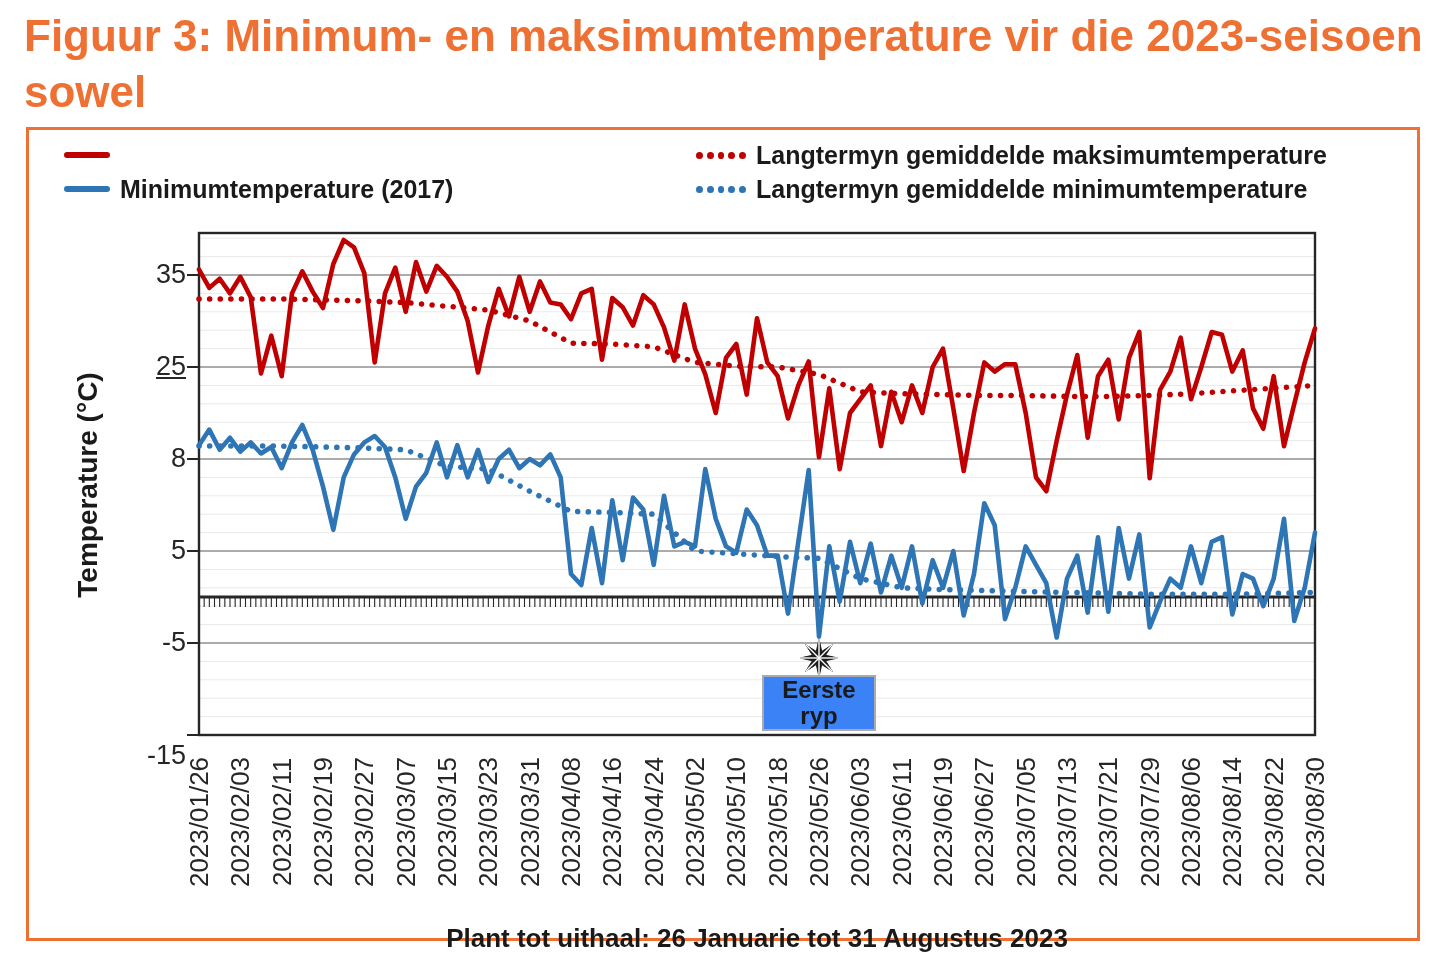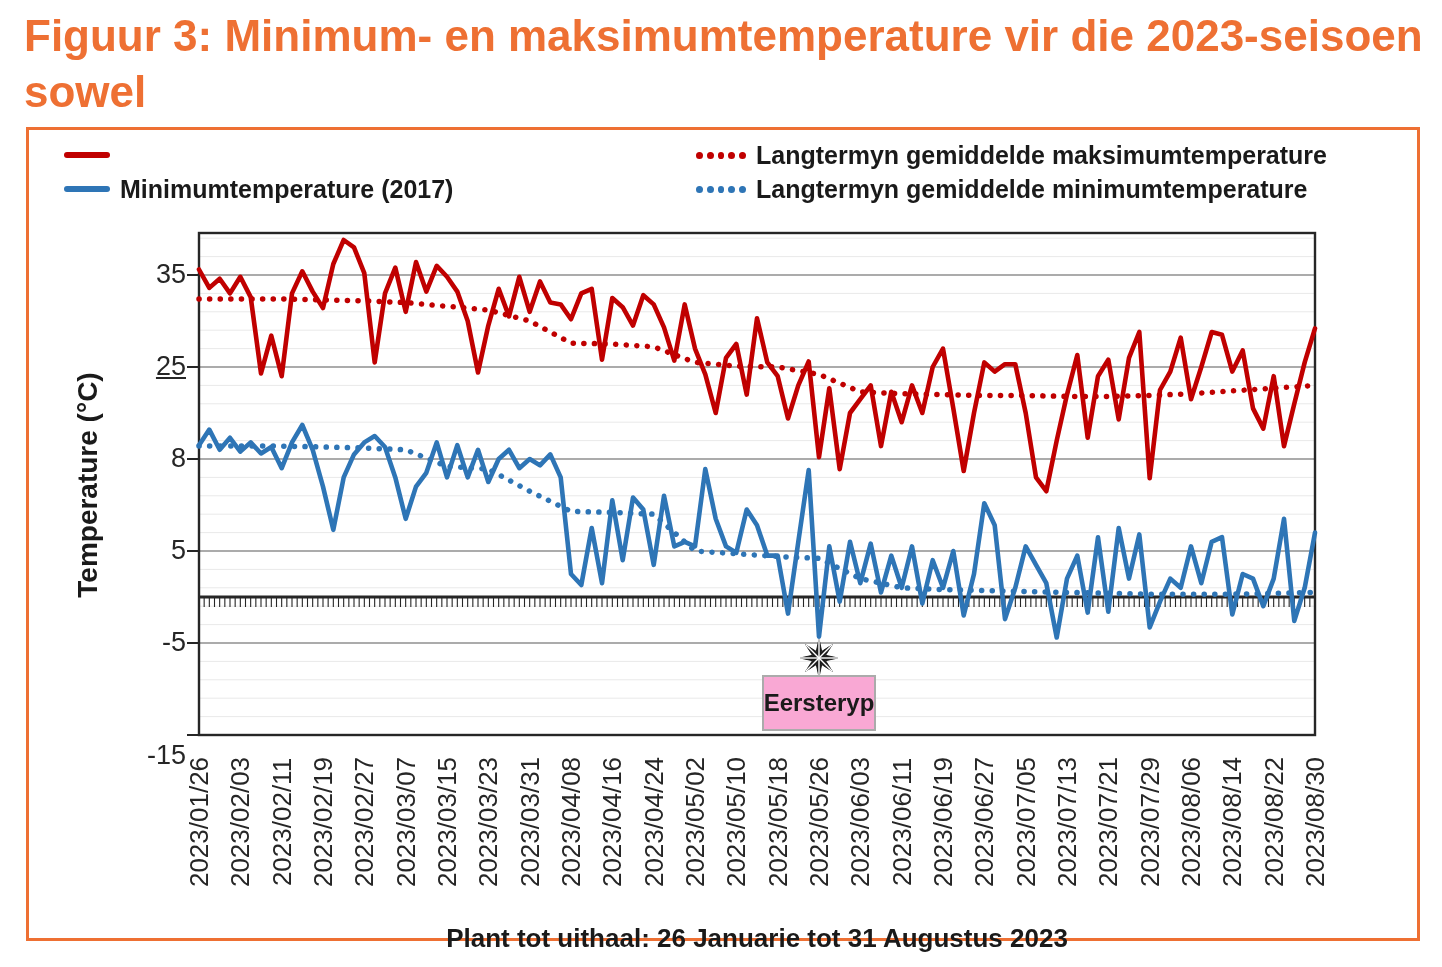--- a/index.html
+++ b/index.html
@@ -16,22 +16,22 @@
   .swatch-dotted{display:inline-flex;align-items:center;gap:4px;width:50px;}
   .swatch-dotted .dot{width:7px;height:7px;border-radius:50%;display:inline-block;}
   .y-axis-title{position:absolute;left:88px;top:485px;transform:translate(-50%,-50%) rotate(-90deg);
        font-size:28px;font-weight:bold;white-space:nowrap;}
   .x-axis-title{position:absolute;left:757px;top:916px;transform:translate(-50%,-50%);
        font-size:26px;font-weight:bold;white-space:nowrap;margin-top:22px;}
   .ytick{position:absolute;width:70px;text-align:right;font-size:27px;color:#262626;}
   .xtick{position:absolute;font-size:26px;color:#262626;white-space:nowrap;
        transform:translate(-50%,-50%) rotate(-90deg);}
   .annotation-box{position:absolute;left:762px;top:675px;width:114px;height:56px;
-       background:#f9a8d4;border:2px solid #ababab;box-sizing:border-box;
-       display:flex;flex-direction:row;align-items:center;justify-content:center;
+       background:#3b82f6;border:2px solid #ababab;box-sizing:border-box;
+       display:flex;flex-direction:column;align-items:center;justify-content:center;
        font-size:24px;font-weight:bold;line-height:1.1;z-index:5;}
 </style>
 </head>
 <body>
 
 <div class="page-title" style="color: rgb(238, 112, 51);">
   <div>Figuur 3: Minimum- en maksimumtemperature vir die 2023-seisoen sowel</div>
 </div>
 
 <div class="panel" style="border-color: rgb(238, 112, 51);"></div>

